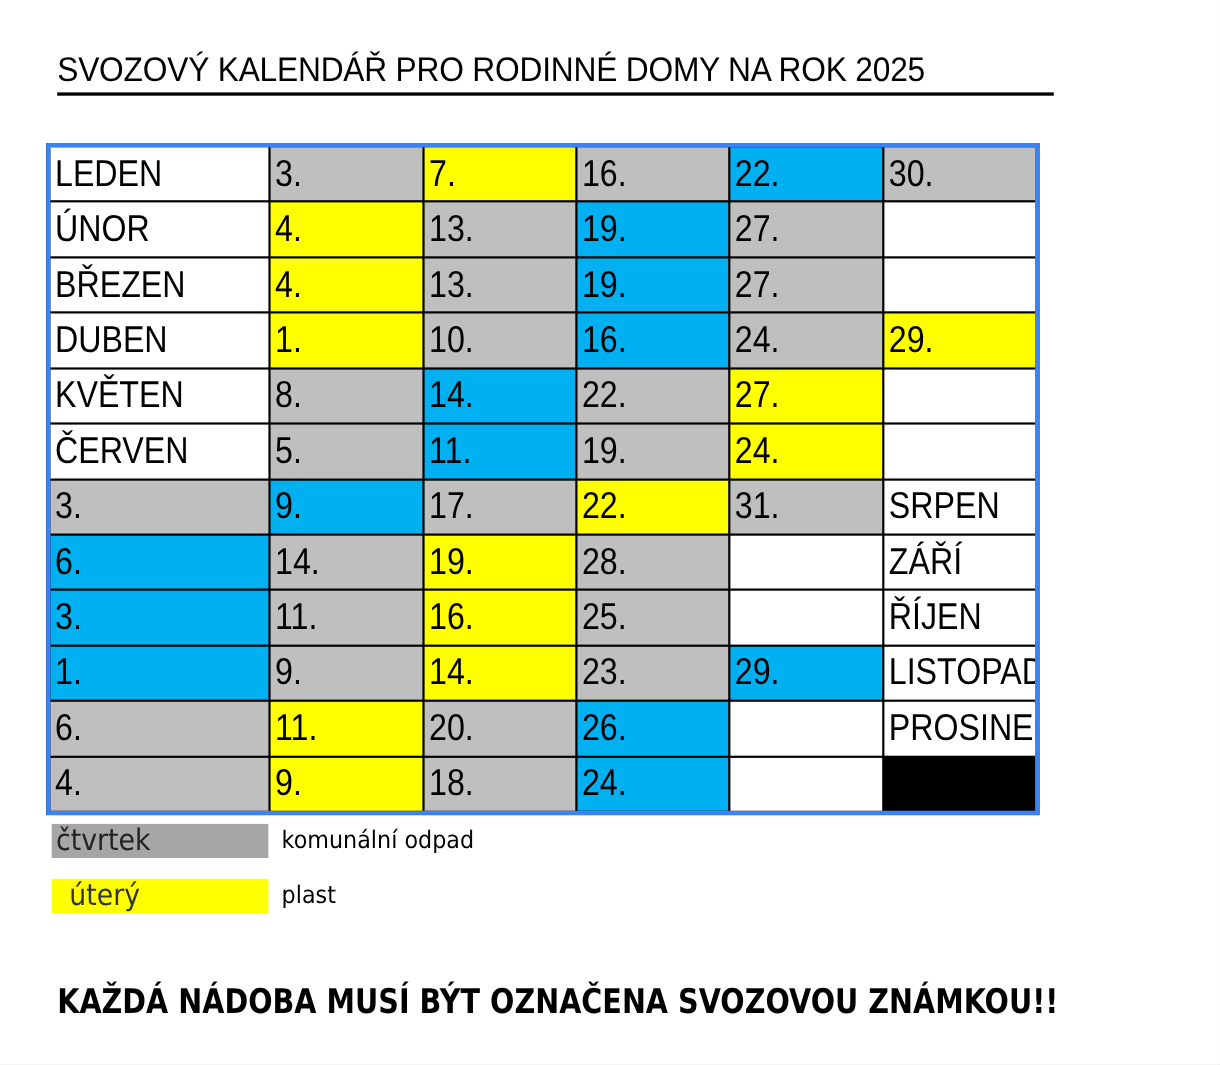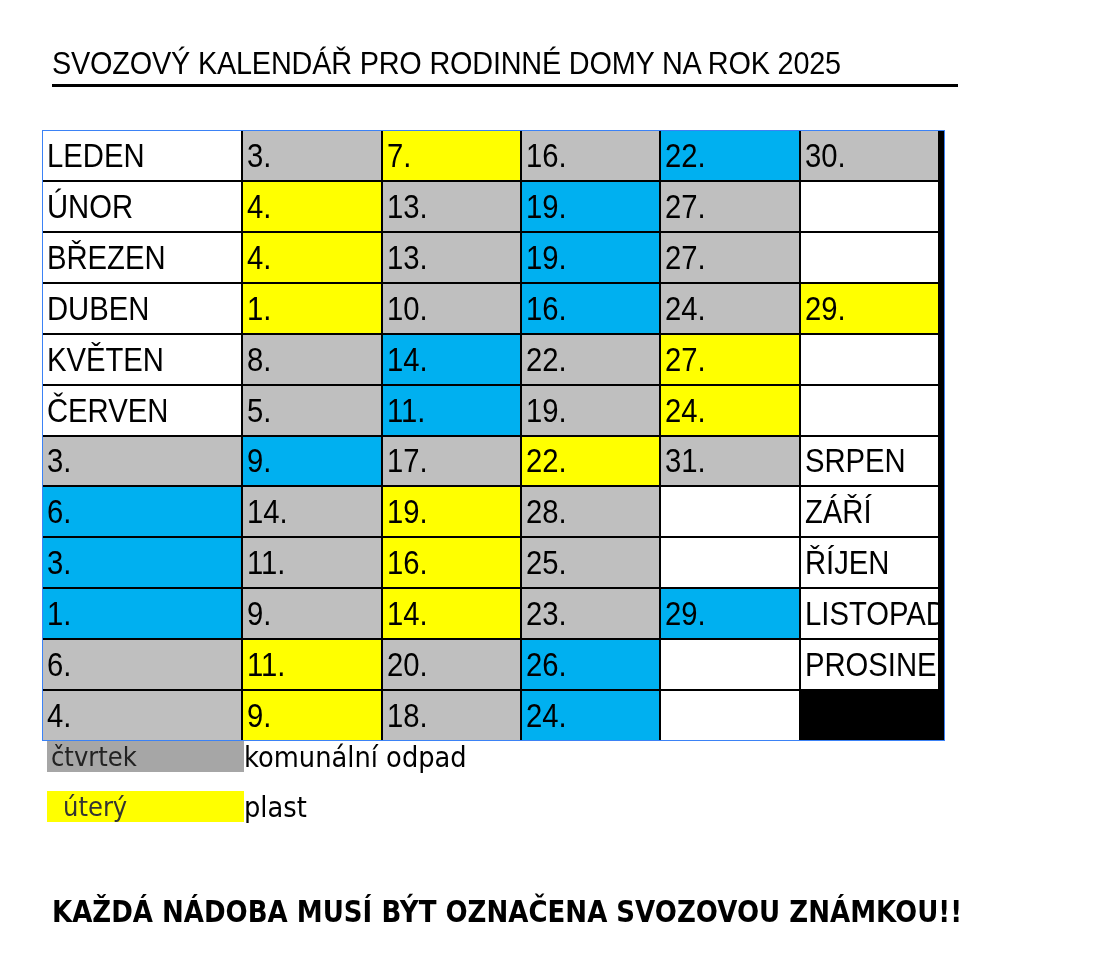--- a/index.html
+++ b/index.html
@@ -6,43 +6,43 @@
   body { width: 1109px; height: 968px; position: relative; overflow: hidden; font-family: "Liberation Sans", sans-serif; color: #000; }
   .title {
     position: absolute; left: 52px; top: 46px;
     font-size: 31px; font-family: "Liberation Sans", sans-serif;
     transform: scaleX(0.93); transform-origin: left top;
     white-space: nowrap; letter-spacing: -0.2px;
   }
   .title-underline { position: absolute; left: 52px; top: 84px; width: 906px; height: 3px; background: #000; }
   .cal {
     position: absolute; left: 42px; top: 130px; width: 903px; height: 611px;
-    border: 1px solid #3b82f6; box-sizing: border-box; background: #000;
+    border: 4px solid #3b82f6; box-sizing: border-box; background: #000;
     display: grid;
     grid-template-columns: 198px 138px 137px 137px 138px 137px;
     grid-template-rows: repeat(12, 1fr);
     gap: 2px;
     padding: 0;
   }
   .cell {
     display: flex; align-items: center; padding-left: 4px;
     font-size: 34px; font-family: "Liberation Sans", sans-serif;
     box-sizing: border-box; overflow: hidden; white-space: nowrap;
   }
   .cell span { display: inline-block; transform: scaleX(0.86); transform-origin: left center; }
   .month { background: #ffffff; }
   .c-gray { background: #bfbfbf; }
   .c-yellow { background: #ffff00; }
   .c-blue { background: #00b0f0; }
   .c-empty { background: #ffffff; }
   .legend { position: absolute; left: 47px; top: 741px; }
-  .legend-row { display: flex; height: 46px; align-items: flex-start; margin-bottom: 4px; }
+  .legend-row { display: flex; height: 46px; align-items: center; margin-bottom: 4px; }
   .legend-swatch { width: 197px; display: flex; align-items: center; padding-left: 4px; box-sizing: border-box; font-size: 27px; font-family: "DejaVu Sans", sans-serif; }
   .legend-swatch span { transform: scaleX(0.9); transform-origin: left center; display: inline-block; }
-  .legend-label { padding-left: 0; font-size: 28px; font-family: "DejaVu Sans", sans-serif; display: flex; align-items: center; }
+  .legend-label { padding-left: 12px; font-size: 22px; font-family: "DejaVu Sans", sans-serif; display: flex; align-items: center; }
   .legend-label span { transform: scaleX(0.92); transform-origin: left center; display: inline-block; }
   .sw-gray { background: #a6a6a6; color: #222; }
   .sw-yellow { background: #ffff00; color: #333; padding-left: 16px; }
   .sw-blue { background: #00b0f0; color: #1f3864; }
   .notice {
     position: absolute; left: 52px; top: 893px;
     font-size: 31px; font-weight: bold; font-family: "DejaVu Sans", sans-serif;
     white-space: nowrap; transform: scaleX(0.84); transform-origin: left top;
   }
 </style>

